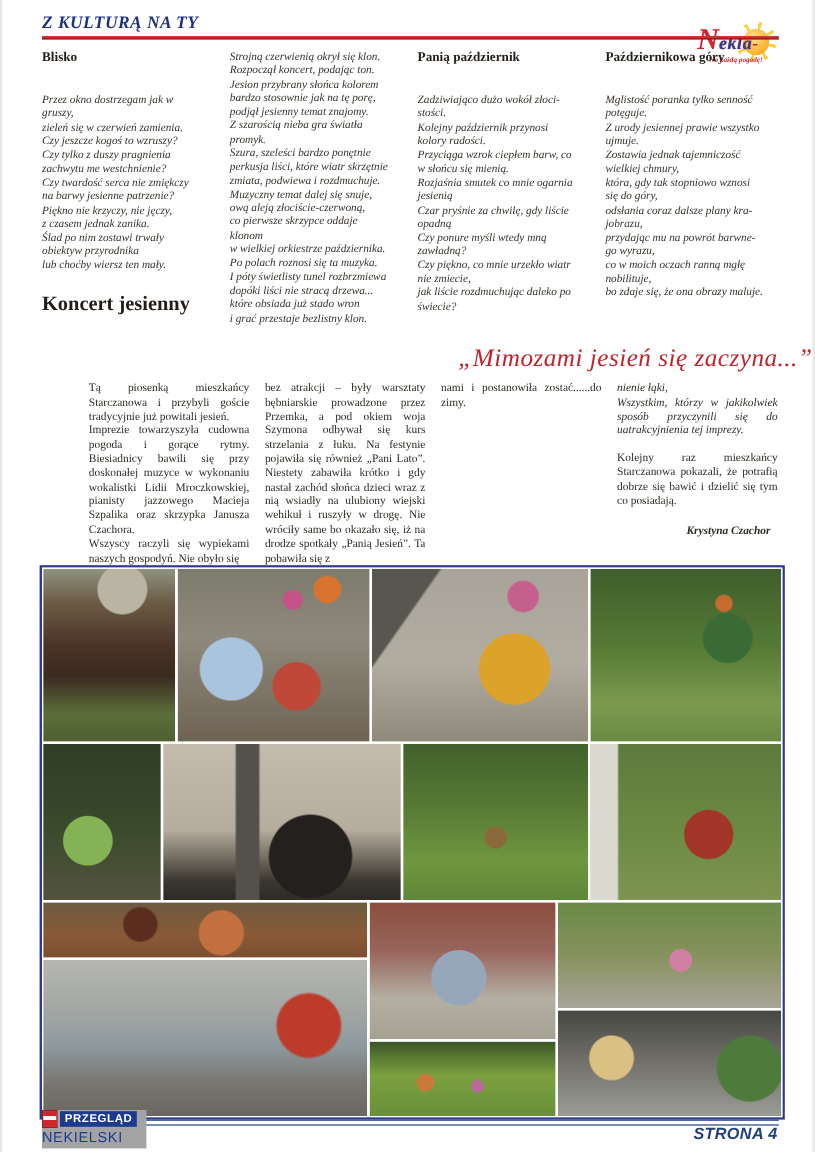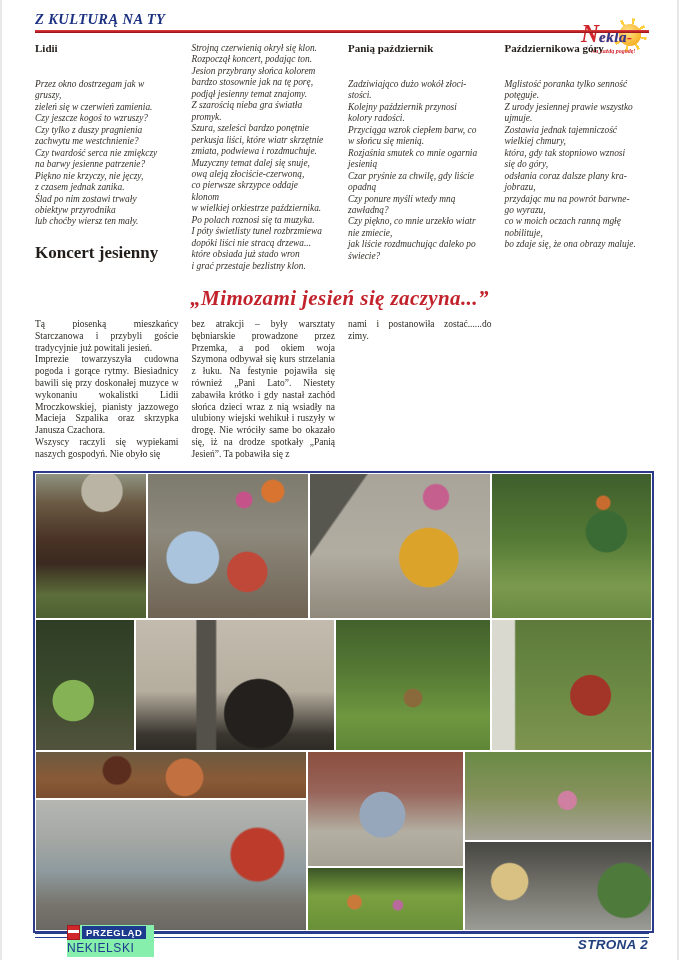--- a/index.html
+++ b/index.html
@@ -28,26 +28,26 @@
   .grid4{position:absolute;left:33px;right:29px;display:grid;
          grid-template-columns:1fr 1fr 1fr 1fr;column-gap:13px;}
   .poems{top:42px;}
   .col-heading{font-size:11px;font-weight:bold;color:#221d18;min-height:13px;}
   .poem{font-style:italic;font-size:9.4px;line-height:11.45px;white-space:pre-line;
         margin-top:24px;color:#35302a;}
   .poem.no-head{margin-top:1px;}
   .sub-heading{font-size:17px;font-weight:bold;color:#221d18;margin-top:15px;}
 
   
-  .feature-title{position:absolute;left:0;right:0;top:286px;text-align:center;
-                 font-size:21px;font-weight:bold;font-style:italic;color:#c2222b;
+  .feature-title{position:absolute;left:0;right:0;top:286px;text-align:right;
+                 font-size:21px;font-weight:normal;font-style:italic;color:#c2222b;
                  letter-spacing:.4px;margin:0;}
 
   
-  .article{top:319px;}
+  .article{top:319px;margin-left:39px;}
   .article p{margin:0;font-size:9.5px;line-height:11.8px;text-align:justify;white-space:pre-line;}
   .article .ital{font-style:italic;}
   .gap-top{margin-top:11px !important;}
   .byline{margin-top:14px !important;text-align:right !important;font-weight:bold;font-style:italic;
           font-size:10px;padding-right:6px;}
 
   
   .collage{position:absolute;left:31px;top:471px;width:621px;height:462px;
            border:2px solid #2c3a8c;background:#ffffff;box-sizing:border-box;}
   .ph{position:absolute;box-sizing:border-box;border:1px solid #ffffff;}
@@ -101,21 +101,21 @@
        background:radial-gradient(circle at 55% 55%,#cf7fa0 0 8%,rgba(0,0,0,0) 9%),
                   linear-gradient(180deg,#6a8a46 0%,#86925c 50%,#a8a49a 100%);}
   .p14{left:429px;top:368px;width:188px;height:90px;
        background:radial-gradient(circle at 24% 45%,#d9c083 0 12%,rgba(0,0,0,0) 13%),
                   radial-gradient(circle at 86% 55%,#4e7a3c 0 16%,rgba(0,0,0,0) 17%),
                   linear-gradient(180deg,#474743 0%,#6e6d66 45%,#9b9c96 100%);}
 
   
   .footer-line{position:absolute;left:33px;right:28px;top:933px;height:3px;
                border-top:1.5px solid #23418f;border-bottom:1px solid #23418f;}
-  .brand{position:absolute;left:33px;top:925px;background:#86efac;padding:0 8px 2px 0;margin-left:32px;}
+  .brand{position:absolute;left:33px;top:925px;background:#a3a3a3;padding:0 8px 2px 0;}
   .brand-top{display:flex;align-items:center;gap:2px;}
   .crest{width:11px;height:13px;background:linear-gradient(180deg,#d0252b 0 30%,#ffffff 31% 55%,#d0252b 56% 100%);
          border:1px solid #9e1b20;}
   .brand-name-top{background:#1c3a8e;color:#ffffff;font-family:"Liberation Sans",sans-serif;
                   font-weight:bold;font-size:9.5px;padding:1px 4px;letter-spacing:.5px;}
   .brand-name-bottom{color:#1c3a8e;font-family:"Liberation Sans",sans-serif;font-weight:normal;
                      font-size:12px;letter-spacing:.6px;margin-top:1px;}
   .page-label{position:absolute;right:29px;top:937px;color:#20407e;
               font-family:"Liberation Sans",sans-serif;font-weight:bold;font-style:italic;
               font-size:13.5px;letter-spacing:.3px;}
@@ -129,21 +129,21 @@
   <div class="logo">
     <div class="sun"></div>
     <div class="sun-core"></div>
     <div class="logo-text"><span class="logo-n">N</span><span class="logo-rest">ekla</span><span class="logo-dash">-</span></div>
     <div class="logo-tagline">Na każdą pogodę!</div>
   </div>
   <div class="red-rule"></div>
 
   <section class="grid4 poems">
     <div>
-      <div class="col-heading">Lidii</div>
+      <div class="col-heading">Blisko</div>
       <div class="poem">Przez okno dostrzegam jak w
 gruszy,
 zieleń się w czerwień zamienia.
 Czy jeszcze kogoś to wzruszy?
 Czy tylko z duszy pragnienia
 zachwytu  me westchnienie?
 Czy twardość serca nie zmiękczy
 na barwy jesienne patrzenie?
 Piękno nie krzyczy, nie  jęczy,
 z czasem jednak zanika.
@@ -220,20 +220,26 @@
       <p>Tą piosenką mieszkańcy Starczanowa i przybyli goście tradycyjnie już powitali jesień.
 Imprezie towarzyszyła cudowna pogoda i gorące rytmy. Biesiadnicy bawili się przy doskonałej muzyce w wykonaniu wokalistki Lidii Mroczkowskiej, pianisty jazzowego Macieja Szpalika oraz skrzypka Janusza Czachora.
 Wszyscy raczyli się wypiekami naszych gospodyń. Nie obyło się</p>
     </div>
     <div>
       <p>bez atrakcji – były warsztaty bębniarskie prowadzone przez Przemka, a pod okiem woja Szymona odbywał się kurs strzelania z łuku. Na festynie pojawiła się również „Pani Lato”. Niestety zabawiła krótko i gdy nastał zachód słońca dzieci wraz z nią wsiadły na ulubiony wiejski wehikuł i ruszyły w drogę. Nie wróciły same bo okazało się, iż na drodze spotkały „Panią Jesień”. Ta pobawiła się z</p>
     </div>
     <div>
       <p>nami i postanowiła zostać......do zimy.</p>
     </div>
+    <div>
+      <p class="ital">nienie łąki,
+Wszystkim, którzy w jakikolwiek sposób przyczynili się do uatrakcyjnienia tej imprezy.</p>
+      <p class="gap-top">Kolejny raz mieszkańcy Starczanowa pokazali, że potrafią dobrze się bawić i dzielić się tym co posiadają.</p>
+      <p class="byline">Krystyna Czachor</p>
+    </div>
   </section>
 
   <div class="collage">
     <div class="ph p1" title="Dziecko w brązowej kurtce na trawie"></div>
     <div class="ph p2" title="Dzieci z kwiatami przy stole"></div>
     <div class="ph p3" title="Pani Jesień w żółtej chuście przy domu"></div>
     <div class="ph p4" title="Grupa dzieci w parku z kobietą w zieleni"></div>
     <div class="ph p5" title="Biesiadnicy wśród drzew"></div>
     <div class="ph p6" title="Pianista i skrzypek przy domu"></div>
     <div class="ph p7" title="Zabawy na łące"></div>
@@ -247,15 +253,15 @@
   </div>
 
   <div class="footer-line"></div>
   <div class="brand">
     <div class="brand-top">
       <div class="crest"></div>
       <span class="brand-name-top">PRZEGLĄD</span>
     </div>
     <div class="brand-name-bottom">NEKIELSKI</div>
   </div>
-  <div class="page-label">STRONA 2</div>
+  <div class="page-label">STRONA 4</div>
 
 </div>
 
 </body></html>

